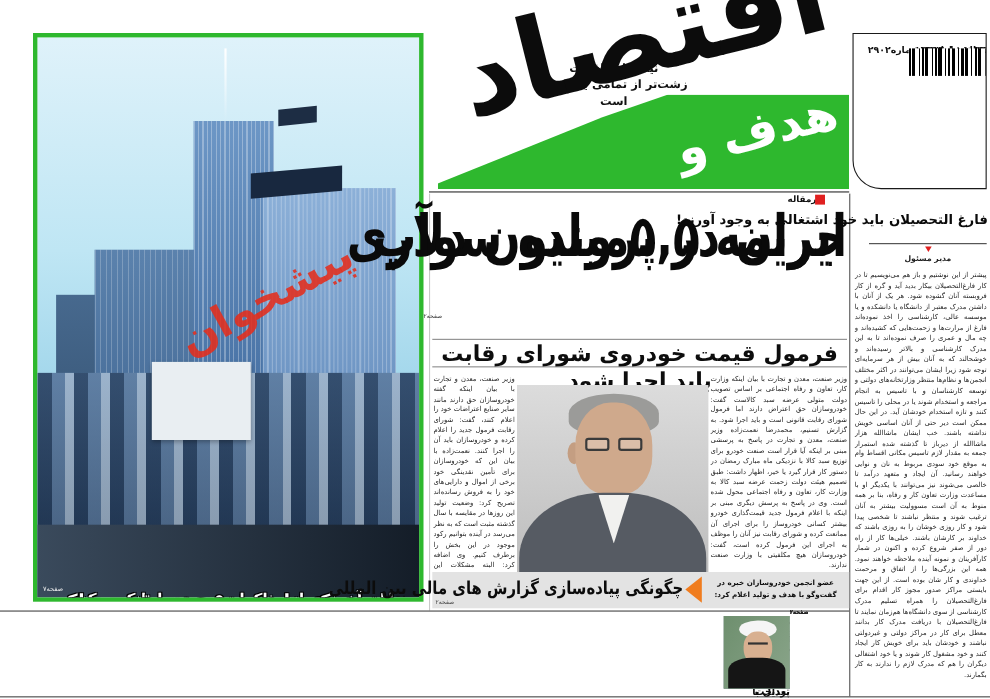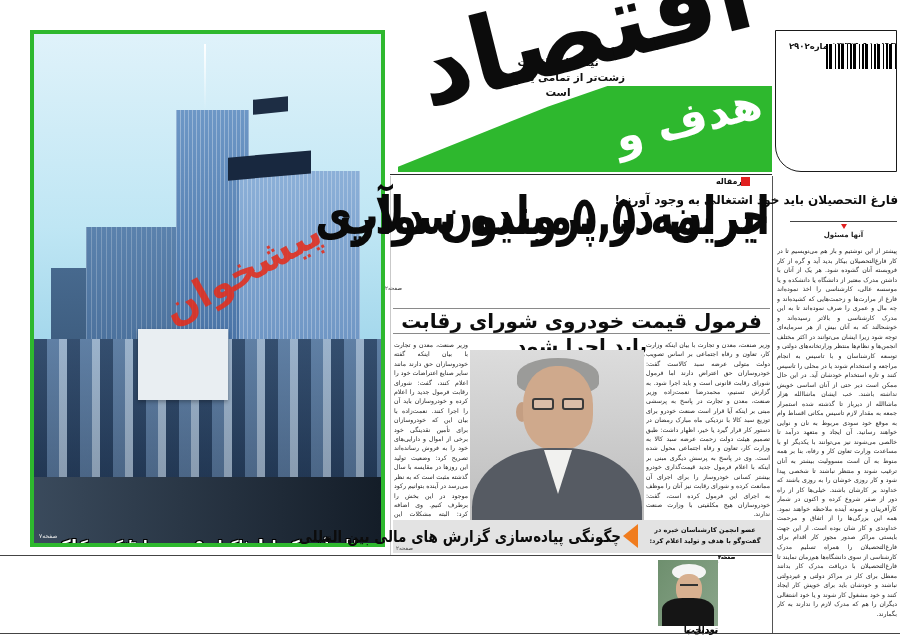--- a/index.html
+++ b/index.html
@@ -198,35 +198,35 @@
     <div class="mp-ear"></div>
     <div class="mp-head"></div>
     <div class="mp-gl1"></div>
     <div class="mp-gl2"></div>
     <div class="mp-suit"></div>
     <div class="mp-shirt"></div>
   </div>
 
   <div class="strip">
     <div class="strip-kicker">
-      <span style="position:static;display:block">عضو انجمن کارشناسان خبره در</span>
+      <span style="position:static;display:block">عضو انجمن خودروسازان خبره در</span>
       <span style="position:static;display:block">گفت‌وگو با هدف و تولید اعلام کرد:</span>
     </div>
     <div class="strip-arrow"></div>
     <div class="strip-title">چگونگی پیاده‌سازی گزارش های مالی بین المللی</div>
     <div class="strip-page">صفحه۲</div>
   </div>
 
   <div class="ed-label">
     <span class="ed-sq"></span><span style="position:static">سرمقاله</span>
   </div>
   <div class="ed-title">فارغ التحصیلان باید خود اشتغالی به وجود آورند!</div>
   <div class="ed-byline">
     <div class="ed-mark"></div>
-    <span style="position:static">آنها مسئول</span>
+    <span style="position:static">مدیر مسئول</span>
   </div>
   <div class="ed-body">پیشتر از این نوشتیم و باز هم می‌نویسیم تا در کار فارغ‌التحصیلان بیکار بدید آید و گره از کار فروبسته آنان گشوده شود. هر یک از آنان با داشتن مدرک معتبر از دانشگاه یا دانشکده و یا موسسه عالی، کارشناسی را اخذ نموده‌اند فارغ از مرارت‌ها و زحمت‌هایی که کشیده‌اند و چه مال و عمری را صرف نموده‌اند تا به این مدرک کارشناسی و بالاتر رسیده‌اند و خوشحالند که به آنان بیش از هر سرمایه‌ای توجه شود زیرا ایشان می‌توانند در اکثر مختلف انجمن‌ها و نظام‌ها منتظر وزارتخانه‌های دولتی و توسعه کارشناسان و با تاسیس به انجام مراجعه و استخدام شوند یا در محلی را تاسیس کنند و تازه استخدام خودشان آید. در این حال ممکن است دیر حتی از آنان اساسی خویش نداشته باشند. خب ایشان ماشاالله هزار ماشاالله از دیرباز تا گذشته شده استمرار جمعه به مقدار لازم تاسیس مکانی اقساط وام به موقع خود سودی مربوط به نان و نوایی خواهند رسانید. آن ایجاد و متعهد درآمد تا خالصی می‌شوند نیز می‌توانند با یکدیگر او با مساعدت وزارت تعاون کار و رفاه، بنا بر همه منوط به آن است مسوولیت بیشتر به آنان ترغیب شوند و منتظر نباشند تا شخصی پیدا شود و کار روزی خوشان را به روزی باشند که خداوند بر کارشان باشند. خیلی‌ها کار از راه دور از صفر شروع کرده و اکنون در شمار کارآفرینان و نمونه آینده ملاحظه خواهند نمود. همه این بزرگی‌ها را از اتفاق و مرحمت خداوندی و کار شان بوده است. از این جهت بایستی مراکز صدور مجوز کار اقدام برای فارغ‌التحصیلان را همراه تسلیم مدرک کارشناسی از سوی دانشگاه‌ها هم‌زمان نمایند تا فارغ‌التحصیلان با دریافت مدرک کار بدانند معطل برای کار در مراکز دولتی و غیردولتی نباشند و خودشان باید برای خویش کار ایجاد کنند و خود مشغول کار شوند و یا خود اشتغالی دیگران را هم که مدرک لازم را ندارند به کار بگمارند.</div>
 
   <div class="bottom">
 
     <div class="bbox">
       <div class="btext">
         <span class="btitle">توقف نمادهای خودرویی در صورت تعدیل با اهمیت</span>
         <span class="bbody">رئیس سازمان بورس و اوراق بهادار گفت: شرکت‌های لیزینگ تاکنون ۱۲۰ میلیارد تومان از طریق انتشار...</span>
         <span class="bpage">صفحه۶</span>

